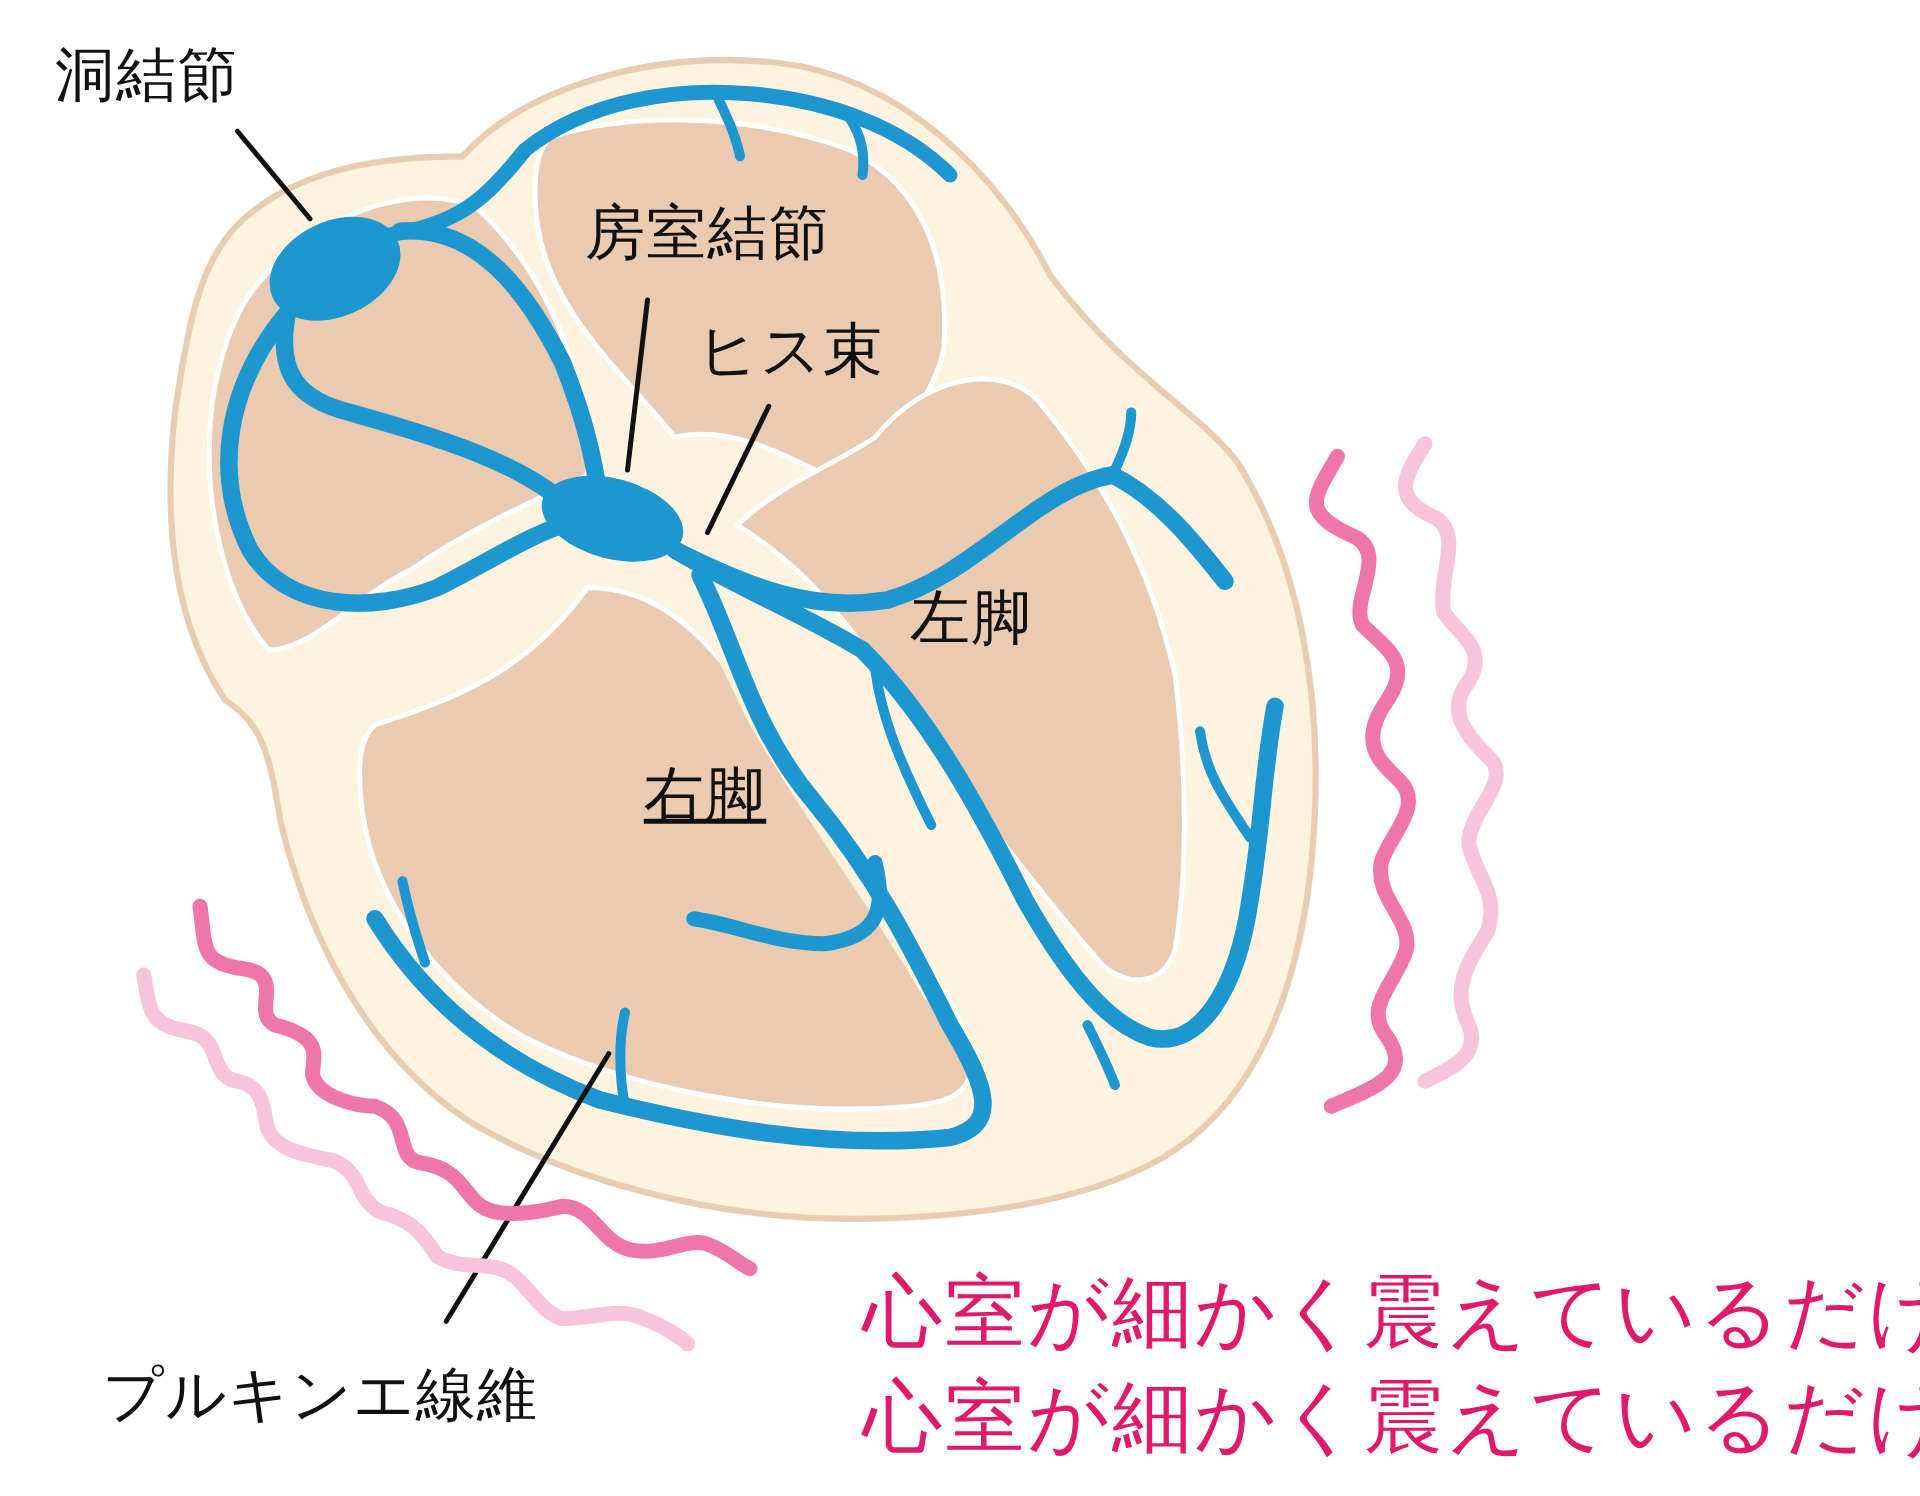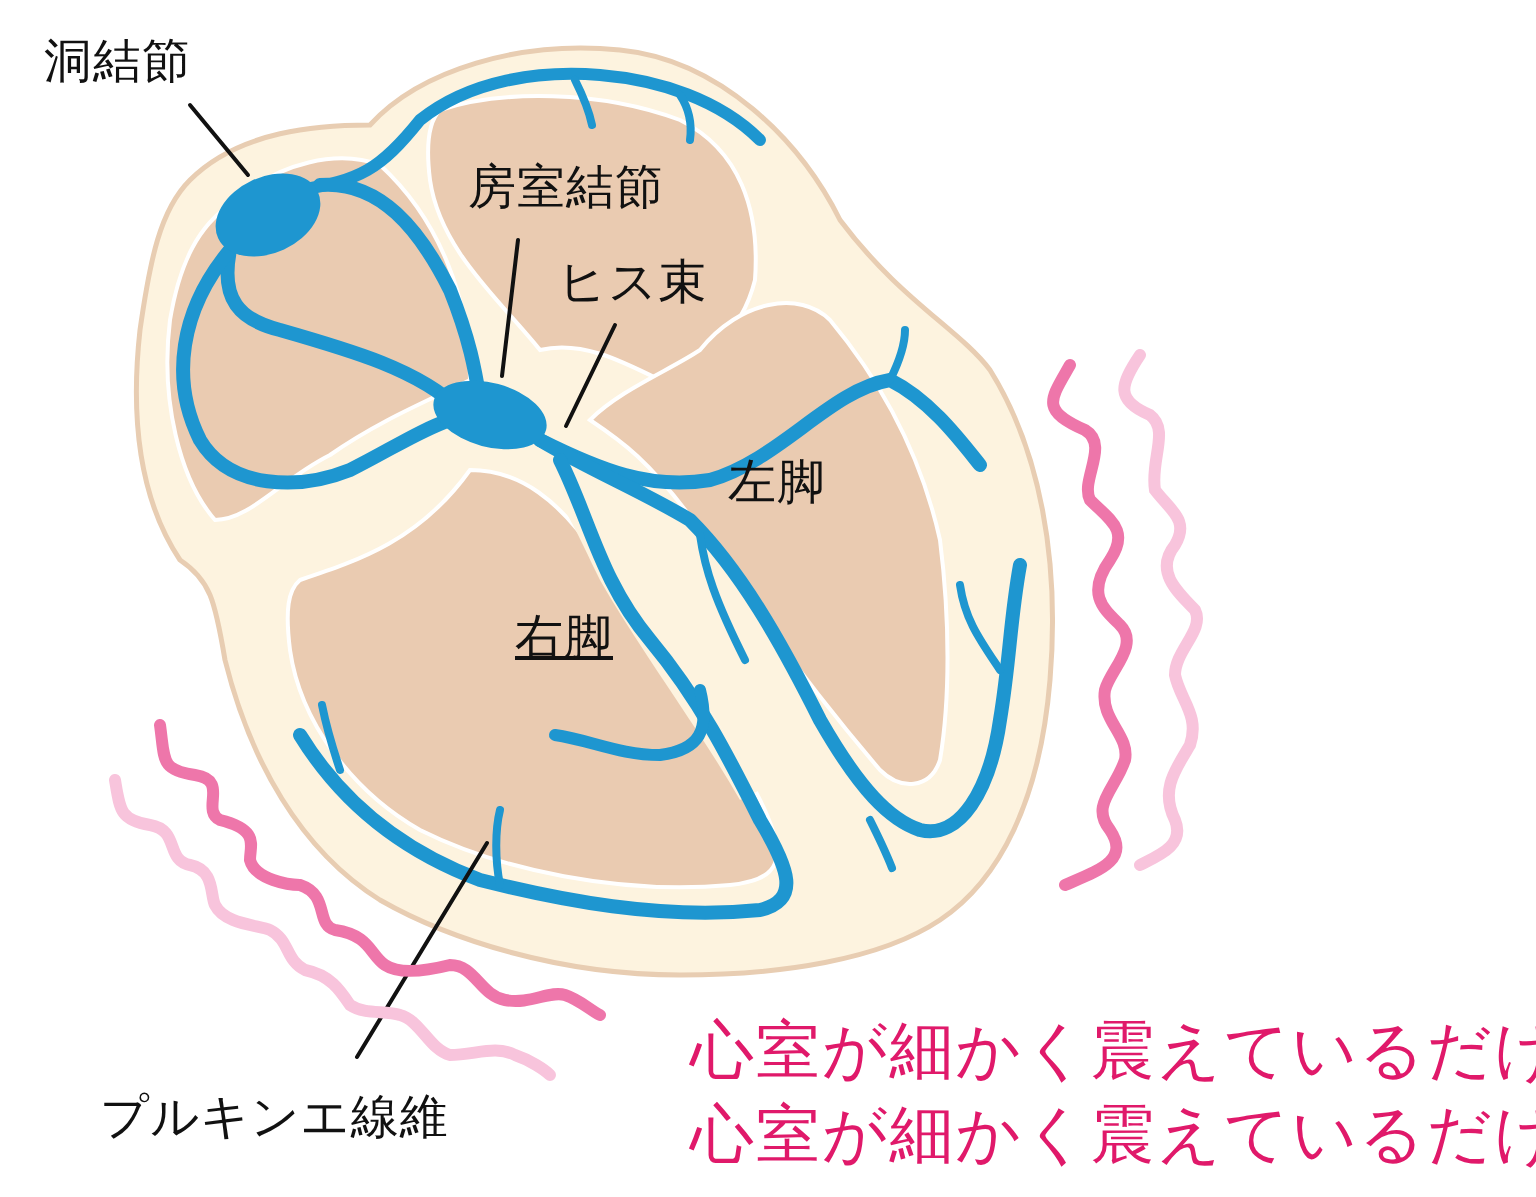--- a/index.html
+++ b/index.html
@@ -65,18 +65,18 @@
     <path d="M1070,365 C1050,400 1040,410 1085,430 C1110,445 1080,480 1090,500 C1110,520 1130,530 1110,560 C1085,595 1105,610 1120,625 C1140,645 1110,670 1105,690 C1100,720 1130,735 1125,760 C1115,790 1090,805 1110,830 C1130,860 1100,870 1065,885" stroke="#ee76aa"></path>
     <path d="M1140,355 C1120,385 1115,400 1150,415 C1170,430 1150,460 1155,490 C1170,510 1190,520 1175,545 C1155,570 1175,590 1195,610 C1205,630 1175,650 1175,675 C1180,700 1200,715 1190,745 C1175,770 1160,790 1175,820 C1185,845 1160,855 1140,865" stroke="#f8c4dc"></path>
     <path d="M160,725 C165,760 160,770 195,775 C230,780 200,810 220,820 C260,830 250,845 250,860 C255,880 290,885 300,885 C330,895 315,925 335,930 C370,935 370,955 385,965 C400,975 430,970 450,965 C475,965 480,995 505,1000 C530,1005 550,990 565,995 C580,1000 590,1010 600,1015" stroke="#ee76aa"></path>
     <path d="M115,780 C120,810 120,820 150,825 C180,830 165,860 190,865 C215,870 210,895 215,905 C225,925 260,925 270,930 C290,940 285,960 305,970 C330,975 340,990 350,1005 C365,1015 385,1010 400,1015 C420,1020 430,1050 450,1055 C475,1055 495,1045 515,1055 C530,1060 545,1070 550,1075" stroke="#f8c4dc"></path>
   </g>
 </svg>
 
 <div class="label" style="left:44px; top:36px;">洞結節</div>
 <div class="label" style="left:468px; top:162px;text-align:right;">房室結節</div>
 <div class="label" style="left:558px; top:257px;">ヒス束</div>
-<div class="label" style="left:728px; top:457px;">左脚</div>
+<div class="label" style="left:728px; top:470px;">左脚</div>
 <div class="label" style="left:515px; top:612px;text-decoration:underline;">右脚</div>
-<div class="label" style="left:100px; top:1092px;">プルキンエ線維</div>
+<div class="label" style="left:82px; top:1092px;">プルキンエ線維</div>
 
 <div class="caption" style="left:690px; top:1018px;">心室が細かく震えているだけ</div>
 <div class="caption" style="left:690px; top:1102px;">心室が細かく震えているだけ</div>
 
 </body></html>

